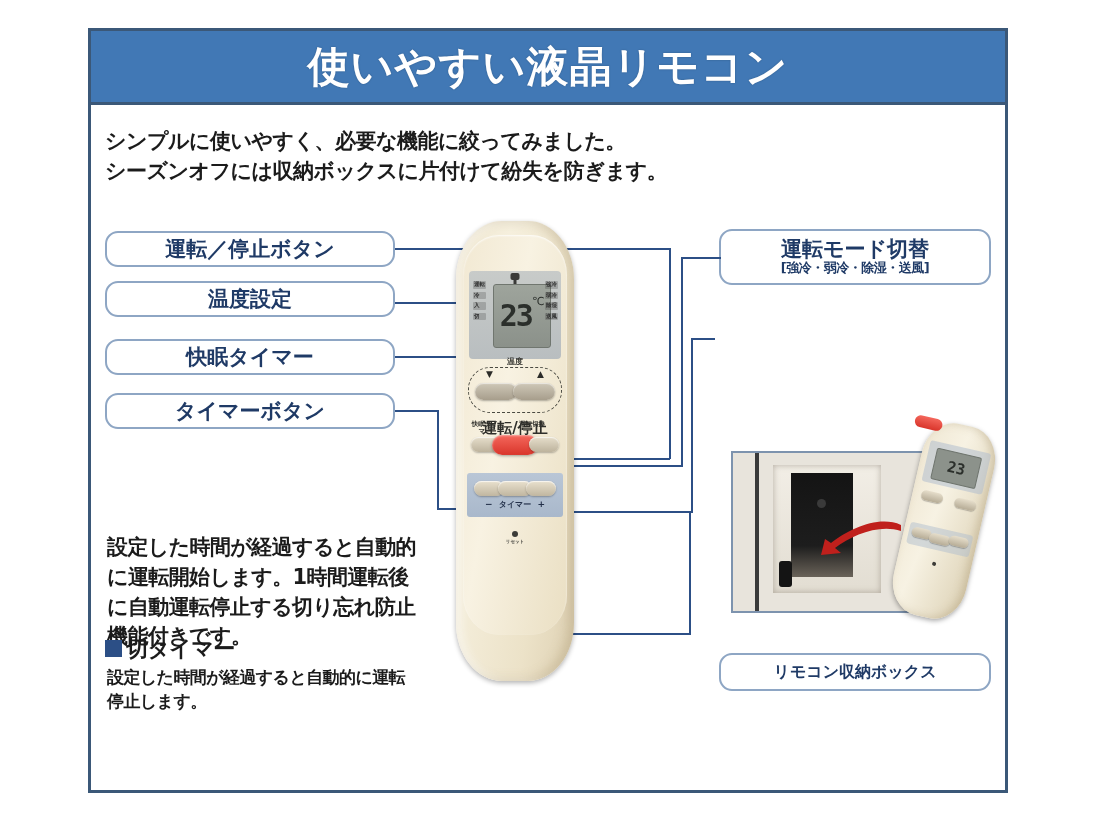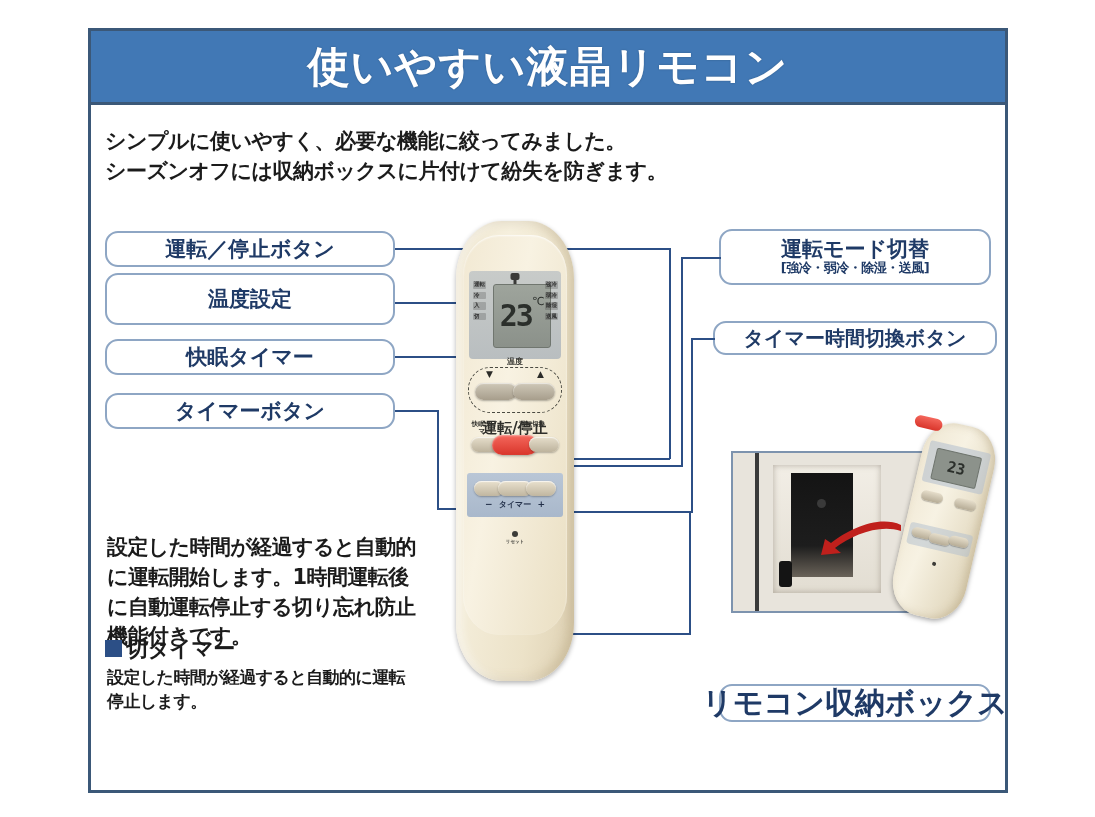--- a/index.html
+++ b/index.html
@@ -45,32 +45,32 @@
     color:#1f3a66;
     font-weight:bold;
     display:flex;align-items:center;justify-content:center;
     box-sizing:border-box;
     text-align:center;
     white-space:nowrap;
   }
   .pill.l{font-size:21px;}
   
   #pill-power {left:14px; top:200px; width:290px;height:36px;}
-  #pill-temp  {left:14px; top:242px; width:290px;height:52px;}
+  #pill-temp  {left:14px; top:250px; width:290px;height:36px;}
   #pill-sleep {left:14px; top:308px; width:290px;height:36px;}
   #pill-timer {left:14px; top:362px; width:290px;height:36px;}
   
   #pill-mode{
     left:628px;top:198px;width:272px;height:56px;
     flex-direction:column;justify-content:center;line-height:1.12;
   }
   #pill-mode .big{font-size:21px;}
   #pill-mode .sub{font-size:13px;font-weight:bold;letter-spacing:-.5px;}
   #pill-switch{left:622px;top:290px;width:284px;height:34px;font-size:20px;}
-  #pill-box{left:628px;top:622px;width:272px;height:38px;font-size:30px;margin-top:31px;}
+  #pill-box{left:628px;top:622px;width:272px;height:38px;font-size:16px;}
   
   .body-text{
     position:absolute;color:#1b1b1b;font-weight:bold;
     line-height:1.42;letter-spacing:-.6px;
   }
   #txt-timer-intro{left:16px;top:404px;width:300px;font-size:17px;}
   #head-on   {left:14px;top:470px;font-size:22px;color:#1b1b1b;}
   #txt-on    {left:16px;top:502px;width:310px;font-size:21px;}
   #head-off  {left:14px;top:602px;font-size:22px;color:#1b1b1b;}
   #txt-off   {left:16px;top:634px;width:310px;font-size:17px;}
@@ -261,23 +261,20 @@
     <span>快眠タイマー</span>
   </div>
   <div class="pill l" id="pill-timer">
     <span>タイマーボタン</span>
   </div>
 
   <div class="pill" id="pill-mode">
     <span class="big">運転モード切替</span>
     <span class="sub">[強冷・弱冷・除湿・送風]</span>
   </div>
-  <div class="pill" id="pill-switch">
-    <span>タイマー時間切換ボタン</span>
-  </div>
 
   <div class="pill" id="pill-box">
     <span>リモコン収納ボックス</span>
   </div>
 
 
   <div class="body-text" id="txt-on">設定した時間が経過すると自動的に運転開始します。1時間運転後に自動運転停止する切り忘れ防止機能付きです。</div>
 
   <div class="body-text" id="head-off">
     <span class="sq"></span><span>切タイマー</span>

